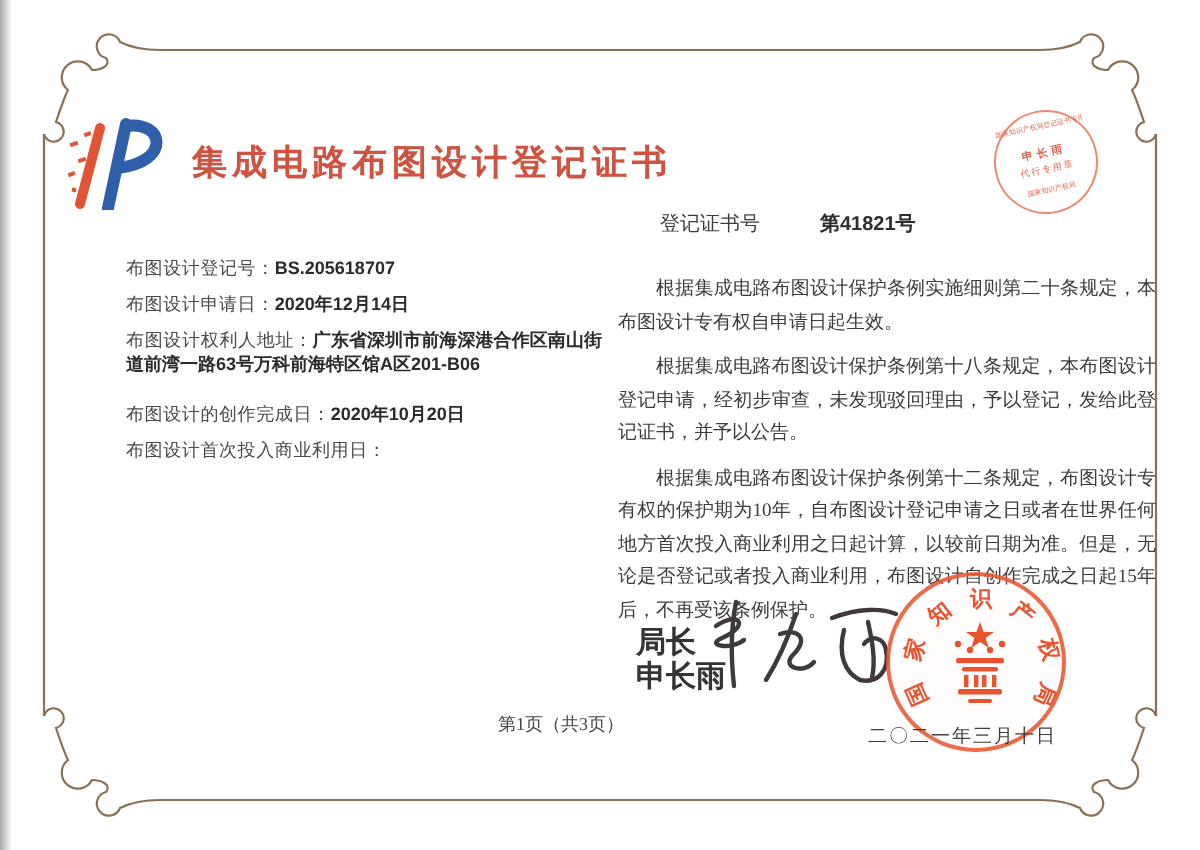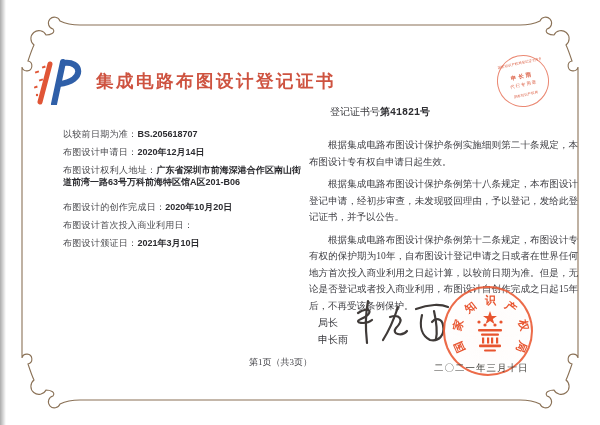--- a/index.html
+++ b/index.html
@@ -14,34 +14,34 @@
   .scan-edge{left:0;top:0;width:6px;height:425px;
     background:linear-gradient(90deg,#ababab,rgba(255,255,255,0));}
   
   .header{left:34px;top:57px;display:flex;align-items:center;}
   .title{
     font-size:17.5px;font-weight:700;letter-spacing:2.5px;
     color:#ce5340;margin-left:6px;white-space:nowrap;
   }
   
   .certno-row{left:330px;top:105px;font-size:10px;color:#3c3c40;}
-  .certno-row .num{font-family:Liberation Mono, monospace;font-weight:700;color:#2e2e32;}
+  .certno-row .num{margin-left:30px;font-family:Liberation Sans, sans-serif;font-weight:700;color:#2e2e32;}
   
   .left-col{left:63px;top:128px;width:238px;}
   .field{font-size:9px;line-height:12px;margin-bottom:6px;color:#4a4a4e;text-align:justify;}
   .field .lbl{letter-spacing:0.3px;}
   .field .val{font-family:"Liberation Sans","DejaVu Sans",sans-serif;font-weight:700;color:#2b2b2f;}
   .field.gap-before{margin-top:13px;}
   .footer-page{left:72px;top:356px;width:240px;text-align:right;font-size:9px;color:#45454a;}
   
   .right-col{left:309px;top:137px;width:269px;}
   .para{font-size:9.5px;line-height:16.5px;text-indent:2em;text-align:justify;
     color:#3b3b40;margin:0 0 6px 0;}
   
-  .director{left:318px;top:314px;font-size:10px;font-weight:400;color:#333338;line-height:17px;}
+  .director{left:318px;top:314px;font-size:15px;font-weight:700;color:#333338;line-height:17px;}
   
   .seal{left:443px;top:286px;width:90px;height:90px;border-radius:50%;
     border:2.5px solid rgba(233,86,48,0.88);box-sizing:border-box;
     background:radial-gradient(circle,rgba(255,240,234,0.25),rgba(255,255,255,0));}
   .seal .ring-char{position:absolute;width:12px;height:12px;font-size:11px;line-height:12px;
     text-align:center;font-weight:700;color:#e8542f;
     font-family:"Liberation Sans","DejaVu Sans",sans-serif;}
   .seal-date{left:434px;top:362px;font-size:9.5px;letter-spacing:1px;color:#403f3a;z-index:5;}
   
   .stamp{left:497px;top:55px;width:52px;height:52px;border-radius:50%;
@@ -93,36 +93,33 @@
   </svg>
   <div class="title">集成电路布图设计登记证书</div>
 </div>
 
 <div class="abs certno-row">
   <span>登记证书号</span><span class="num">第41821号</span>
 </div>
 
 <div class="abs left-col">
   <div class="field">
-    <span class="lbl">以较前日期为准：</span><span class="val">BS.205618707</span>
+    <span class="lbl">布图设计登记号：</span><span class="val">BS.205618707</span>
   </div>
   <div class="field">
     <span class="lbl">布图设计申请日：</span><span class="val">2020年12月14日</span>
   </div>
   <div class="field">
     <span class="lbl">布图设计权利人地址：</span><span class="val">广东省深圳市前海深港合作区南山街道前湾一路63号万科前海特区馆A区201-B06</span>
   </div>
   <div class="field gap-before">
     <span class="lbl">布图设计的创作完成日：</span><span class="val">2020年10月20日</span>
   </div>
   <div class="field">
     <span class="lbl">布图设计首次投入商业利用日：</span><span class="val"></span>
-  </div>
-  <div class="field">
-    <span class="lbl">布图设计颁证日：</span><span class="val">2021年3月10日</span>
   </div>
 </div>
 
 <div class="abs footer-page">第1页（共3页）</div>
 
 <div class="abs right-col">
   <p class="para">根据集成电路布图设计保护条例实施细则第二十条规定，本布图设计专有权自申请日起生效。</p>
   <p class="para">根据集成电路布图设计保护条例第十八条规定，本布图设计登记申请，经初步审查，未发现驳回理由，予以登记，发给此登记证书，并予以公告。</p>
   <p class="para">根据集成电路布图设计保护条例第十二条规定，布图设计专有权的保护期为10年，自布图设计登记申请之日或者在世界任何地方首次投入商业利用之日起计算，以较前日期为准。但是，无论是否登记或者投入商业利用，布图设计自创作完成之日起15年后，不再受该条例保护。</p>
 </div>

